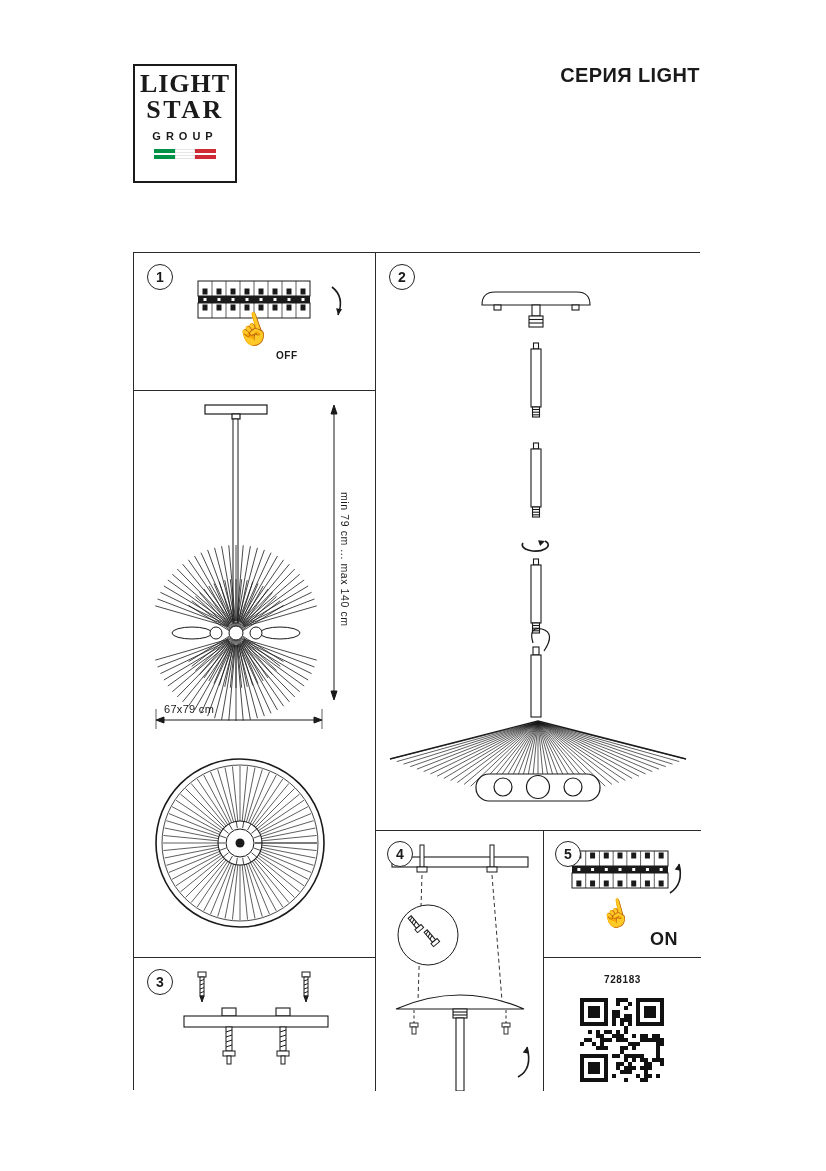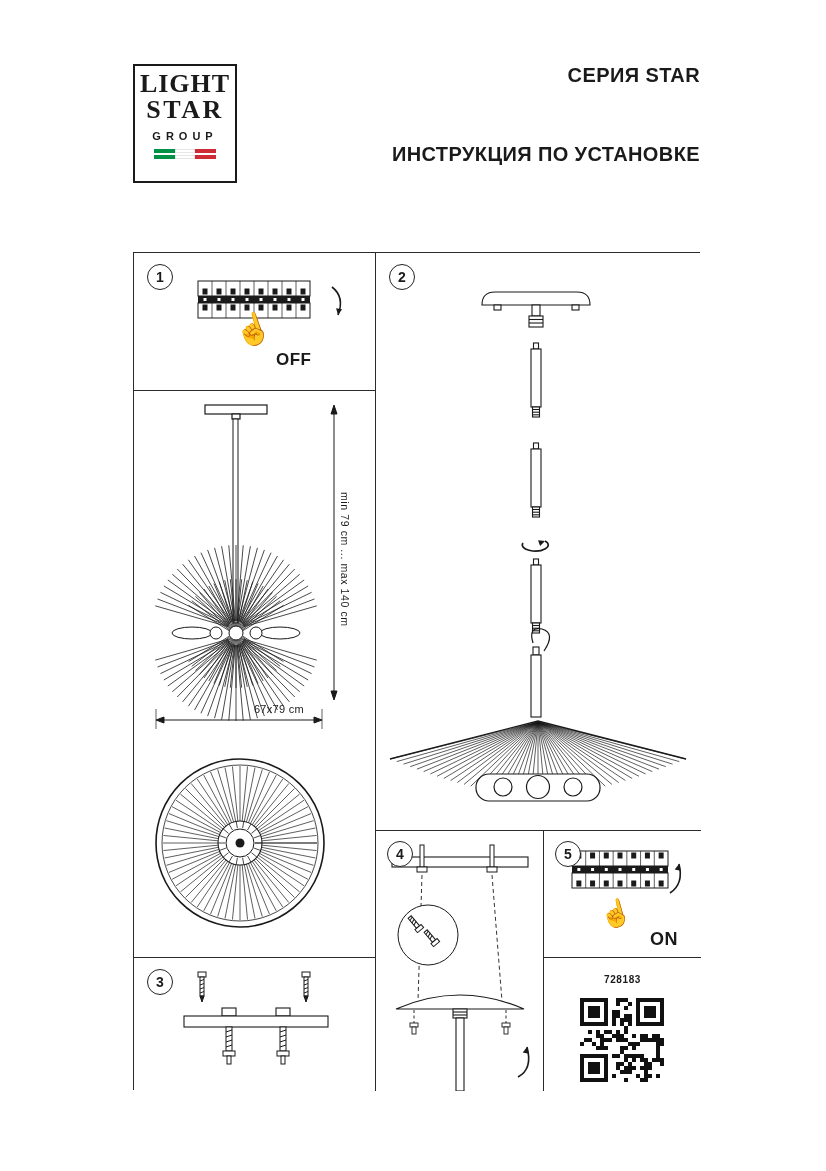--- a/index.html
+++ b/index.html
@@ -30,26 +30,26 @@
   #plamp{left:0;top:138px;width:242px;height:567px}
   #p3{left:0;top:705px;width:242px;height:133px}
   #p2{left:242px;top:0;width:325px;height:578px}
   #p4{left:242px;top:578px;width:168px;height:260px}
   #p5{left:410px;top:578px;width:157px;height:127px}
   #pqr{left:410px;top:705px;width:157px;height:133px}
   .panel svg{position:absolute;left:0;top:0}
 
   .step{position:absolute;width:26px;height:26px;border:1.5px solid #222;border-radius:50%;
     display:flex;align-items:center;justify-content:center;font-weight:bold;font-size:14px;background:#fff;z-index:2}
-  .power{position:absolute;font-weight:bold;font-size:17px;letter-spacing:0.5px}
+  .power{position:absolute;font-weight:bold;font-size:10px;letter-spacing:0.5px}
   .hand{position:absolute;font-size:30px;line-height:30px;transform:rotate(-18deg)}
   .hand5{font-size:26px;line-height:26px;transform:rotate(-14deg)}
   .vdim{position:absolute;left:205px;top:68px;height:200px;writing-mode:vertical-rl;
     font-size:10.5px;letter-spacing:0.6px;display:flex;align-items:center;justify-content:center}
-  .hdim{position:absolute;left:30px;top:312px;width:140px;text-align:right;font-size:11px;letter-spacing:0.3px}
+  .hdim{position:absolute;left:30px;top:312px;width:140px;text-align:left;font-size:11px;letter-spacing:0.3px}
   .article{position:absolute;left:0;top:16px;width:157px;text-align:center;font-weight:bold;font-size:10px;letter-spacing:0.6px}
 </style>
 </head>
 <body>
 
 <div class="page">
 
   <div class="abs logo-box">
     <div class="logo-word">LIGHT</div>
     <div class="logo-word logo-word2">STAR</div>
@@ -61,22 +61,21 @@
           <span class="fr"></span>
         </div>
       <div class="flag-row">
           <span class="fg"></span>
           <span class="fw"></span>
           <span class="fr"></span>
         </div>
     </div>
   </div>
 
-  <div class="abs hdr" style="top:64px">СЕРИЯ STAR</div>
-  <div class="abs hdr" style="top:143px">ИНСТРУКЦИЯ ПО УСТАНОВКЕ</div>
+  <div class="abs hdr" style="top:64px">СЕРИЯ LIGHT</div>
 
   <div class="abs grid">
 
     <div id="p1" class="panel br bb">
       <div class="step" style="left:13px;top:11px">1</div>
       <svg width="242" height="138" viewBox="0 0 242 138">
         <g id="brk-off">
             <rect x="64" y="28" width="112" height="15" fill="none" stroke="#1a1a1a" stroke-width="1"></rect>
             <rect x="64" y="43" width="112" height="7" fill="#1a1a1a"></rect>
             <rect x="64" y="50" width="112" height="15" fill="none" stroke="#1a1a1a" stroke-width="1"></rect>

